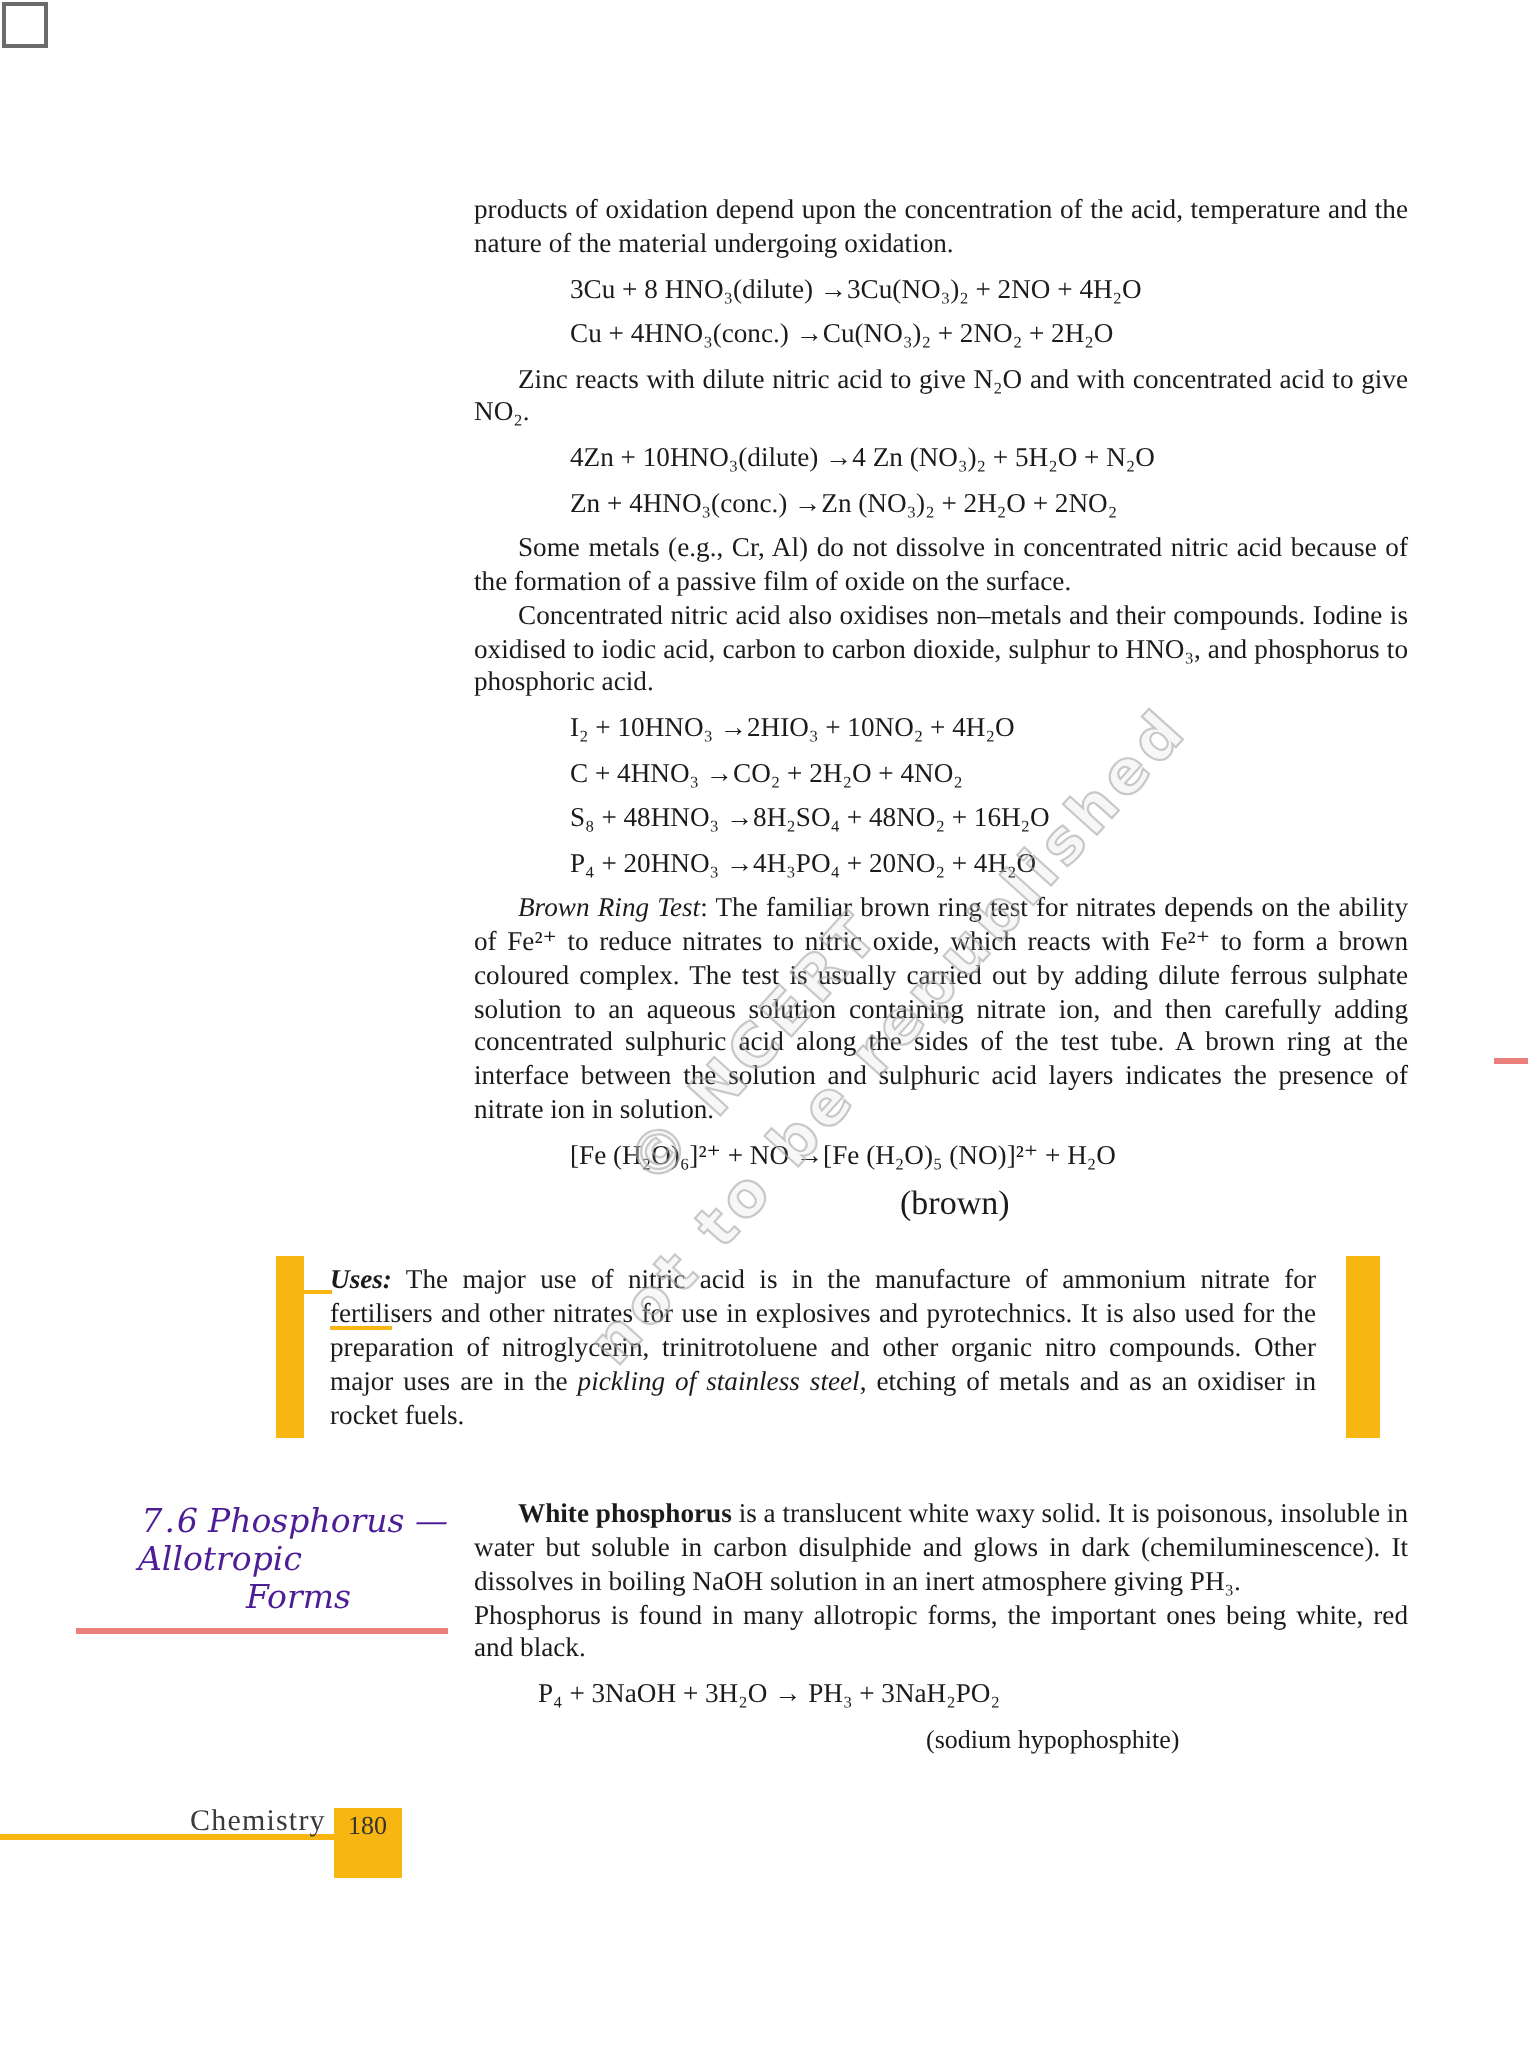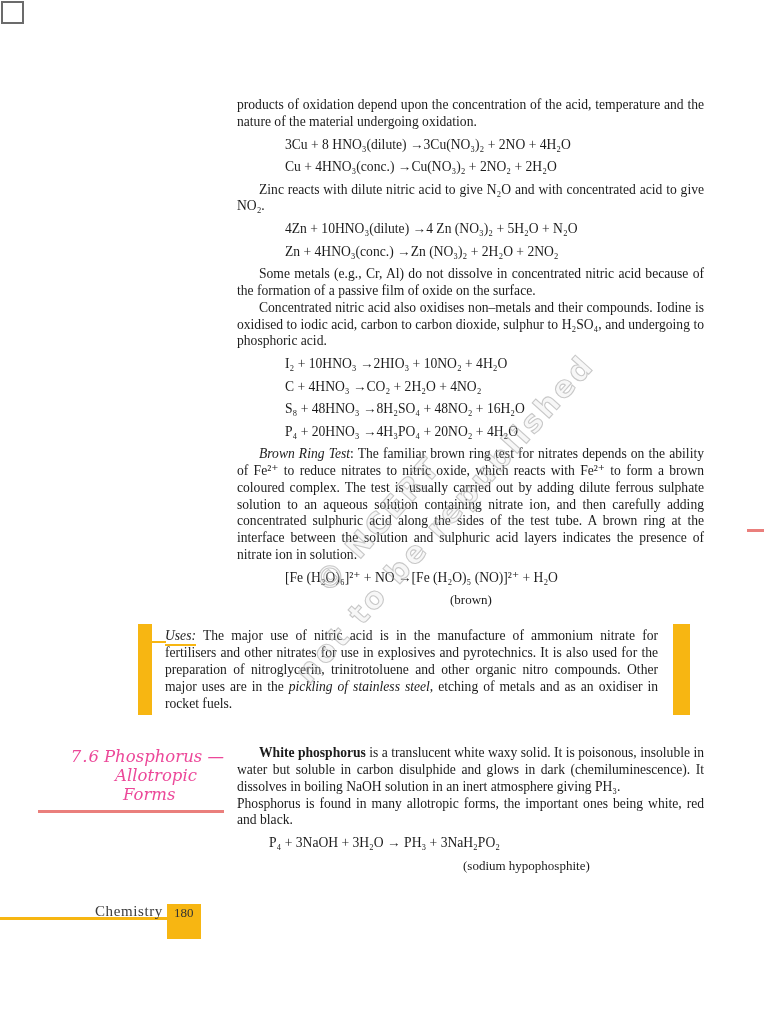--- a/index.html
+++ b/index.html
@@ -12,43 +12,43 @@
     position:relative;width:764px;height:1024px;background:#ffffff;overflow:hidden;
     font-family:"Liberation Serif","DejaVu Serif",serif;color:var(--ink);
   }
   .corner-square{position:absolute;left:1px;top:1px;width:19px;height:19px;border:2px solid #6b6b6b;background:#fff;}
   .pink-edge-mark{position:absolute;right:0;top:529px;width:17px;height:3px;background:var(--pink);}
 
   .content{position:absolute;left:0;top:97px;width:764px;z-index:1;}
   .para{margin:0 60px 0 237px;font-size:13.6px;line-height:16.8px;text-align:justify;}
   .indent{text-indent:22px;}
   .eq{margin:6px 0 6px 285px;font-size:13.6px;line-height:16.5px;white-space:nowrap;}
-  .eq-note-brown{margin:1px 0 0 450px;font-size:13px;}
+  .eq-note-brown{margin:1px 0 0 450px;font-size:17px;}
   .eq-note-sodium{margin:2px 0 0 460px;font-size:13px;}
   .lead-italic{font-style:italic;}
   .lead-bold{font-weight:bold;}
 
   .uses{
     position:relative;margin:16px 74px 0 138px;padding:3px 32px 3px 27px;
     font-size:13.6px;line-height:17px;text-align:justify;
   }
   .uses-bar-left{position:absolute;left:0;top:0;bottom:0;width:14px;background:var(--yellow);}
   .uses-bar-right{position:absolute;right:0;top:0;bottom:0;width:17px;background:var(--yellow);}
   .uses-connector{position:absolute;left:14px;top:17px;width:14px;height:2px;background:var(--yellow);}
-  .uses-label{font-style:italic;border-bottom:2px solid var(--yellow);padding-bottom:1px;}
+  .uses-label{font-style:italic;border-bottom:2px solid var(--yellow);padding-bottom:16px;font-weight:bold;}
 
   .section{position:relative;margin-top:30px;min-height:120px;}
   .section-head{
     position:absolute;left:0;top:2px;width:237px;
     font-family:"DejaVu Serif",serif;font-style:italic;
-    font-size:16.5px;line-height:19px;color:#ec4899;
+    font-size:16.5px;line-height:19px;color:#4c1d95;
   }
   .sh-line1{text-align:right;padding-right:13px;}
   .sh-num{font-style:italic;letter-spacing:1px;padding-right:4px;}
-  .sh-line2{padding-left:115px;}
+  .sh-line2{padding-left:69px;}
   .sh-line3{padding-left:123px;}
   .section-underline{margin:6px 0 0 38px;width:186px;height:3px;background:var(--pink);}
   .section-body{margin-left:237px;margin-right:60px;}
   .section-body .para{margin-left:0;margin-right:0;}
   .section-body .eq{margin-left:32px;}
   .section-body .eq-note-sodium{margin-left:226px;}
 
   .watermark{
     position:absolute;left:230px;top:494px;width:330px;z-index:2;
     transform:rotate(-48deg);transform-origin:50% 50%;
@@ -85,21 +85,21 @@
 
     <div class="eq">3Cu + 8 HNO₃(dilute) →3Cu(NO₃)₂ + 2NO + 4H₂O</div>
     <div class="eq">Cu + 4HNO₃(conc.) →Cu(NO₃)₂ + 2NO₂ + 2H₂O</div>
 
     <p class="para indent">Zinc reacts with dilute nitric acid to give N₂O and with concentrated acid to give NO₂.</p>
 
     <div class="eq">4Zn + 10HNO₃(dilute) →4 Zn (NO₃)₂ + 5H₂O + N₂O</div>
     <div class="eq">Zn + 4HNO₃(conc.) →Zn (NO₃)₂ + 2H₂O + 2NO₂</div>
 
     <p class="para indent">Some metals (e.g., Cr, Al) do not dissolve in concentrated nitric acid because of the formation of a passive film of oxide on the surface.</p>
-    <p class="para indent">Concentrated nitric acid also oxidises non–metals and their compounds. Iodine is oxidised to iodic acid, carbon to carbon dioxide, sulphur to H₂SO₄, and undergoing to phosphoric acid.</p>
+    <p class="para indent">Concentrated nitric acid also oxidises non–metals and their compounds. Iodine is oxidised to iodic acid, carbon to carbon dioxide, sulphur to HNO₃, and phosphorus to phosphoric acid.</p>
 
     <div class="eq">I₂ + 10HNO₃ →2HIO₃ + 10NO₂ + 4H₂O</div>
     <div class="eq">C + 4HNO₃ →CO₂ + 2H₂O + 4NO₂</div>
     <div class="eq">S₈ + 48HNO₃ →8H₂SO₄ + 48NO₂ + 16H₂O</div>
     <div class="eq">P₄ + 20HNO₃ →4H₃PO₄ + 20NO₂ + 4H₂O</div>
 
     <p class="para indent"><span class="lead-italic">Brown Ring Test</span><span>: The familiar brown ring test for nitrates depends on the ability of Fe²⁺ to reduce nitrates to nitric oxide, which reacts with Fe²⁺ to form a brown coloured complex. The test is usually carried out by adding dilute ferrous sulphate solution to an aqueous solution containing nitrate ion, and then carefully adding concentrated sulphuric acid along the sides of the test tube. A brown ring at the interface between the solution and sulphuric acid layers indicates the presence of nitrate ion in solution.</span></p>
 
     <div class="eq">[Fe (H₂O)₆]²⁺  + NO →[Fe (H₂O)₅ (NO)]²⁺ + H₂O</div>
     <div class="eq-note-brown">(brown)</div>

